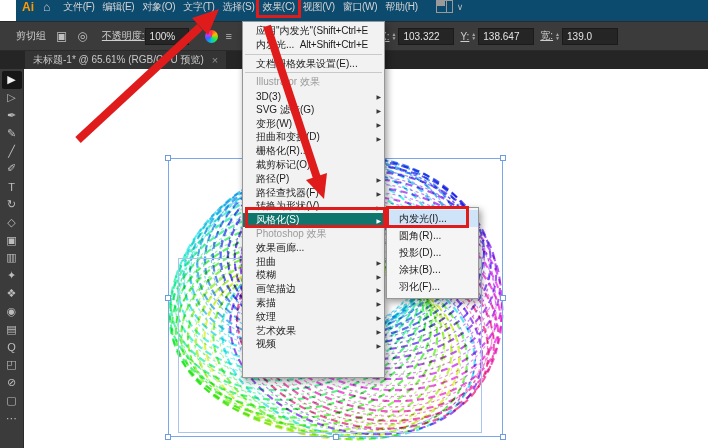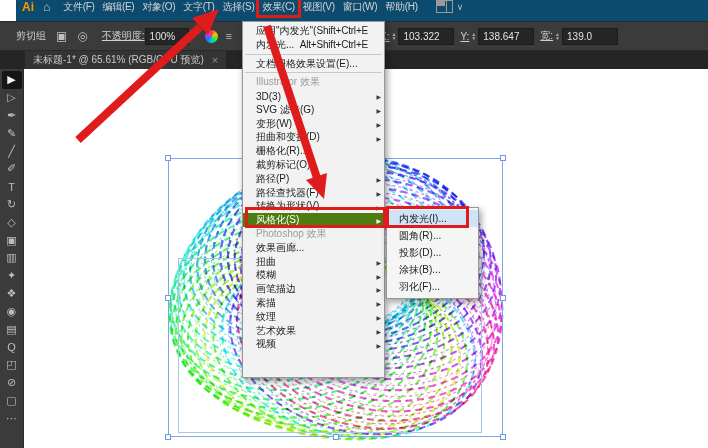--- a/index.html
+++ b/index.html
@@ -77,21 +77,21 @@
   .handle{position:absolute;width:6px;height:6px;background:#fff;border:1px solid #6f9ce0;
       box-sizing:border-box;z-index:3}
   
   #effect-menu{position:absolute;left:242px;top:21px;width:143px;height:357px;background:#f2f2f2;
       border:1px solid #979797;box-shadow:2px 3px 7px rgba(0,0,0,.4);z-index:50;
       box-sizing:border-box;padding-top:2px;font-size:10px;color:#1c1c1c}
   .m-item{height:13.8px;display:flex;align-items:center;padding:0 4px 0 13px;position:relative;white-space:nowrap}
   .m-item .lbl{overflow:hidden}
   .m-item .sc{margin-left:auto;padding-right:12px;font-size:10px;letter-spacing:-0.2px}
   .m-item .arr{position:absolute;right:3px;font-size:6px;color:#3a3a3a;top:4px}
-  .m-item.hl{background:#4d7c0f;color:#fff}
+  .m-item.hl{background:#0f766e;color:#fff}
   .m-item.hl .arr{color:#fff}
   .m-header{height:13.8px;line-height:13.8px;padding-left:13px;color:#9b9b9b}
   .m-sep{height:5px;position:relative}
   .m-sep::after{content:"";position:absolute;left:2px;right:2px;top:2px;border-top:1px solid #c9c9c9}
   #stylize-submenu{position:absolute;left:386px;top:207px;width:93px;background:#f5f5f5;
       border:1px solid #979797;box-shadow:2px 3px 7px rgba(0,0,0,.4);z-index:50;
       box-sizing:border-box;padding:2px 0;font-size:10px;color:#1c1c1c}
   .sm-item{height:17.2px;display:flex;align-items:center;padding-left:12px;white-space:nowrap}
   .sm-item.hl{background:#cfe4f8}
   

